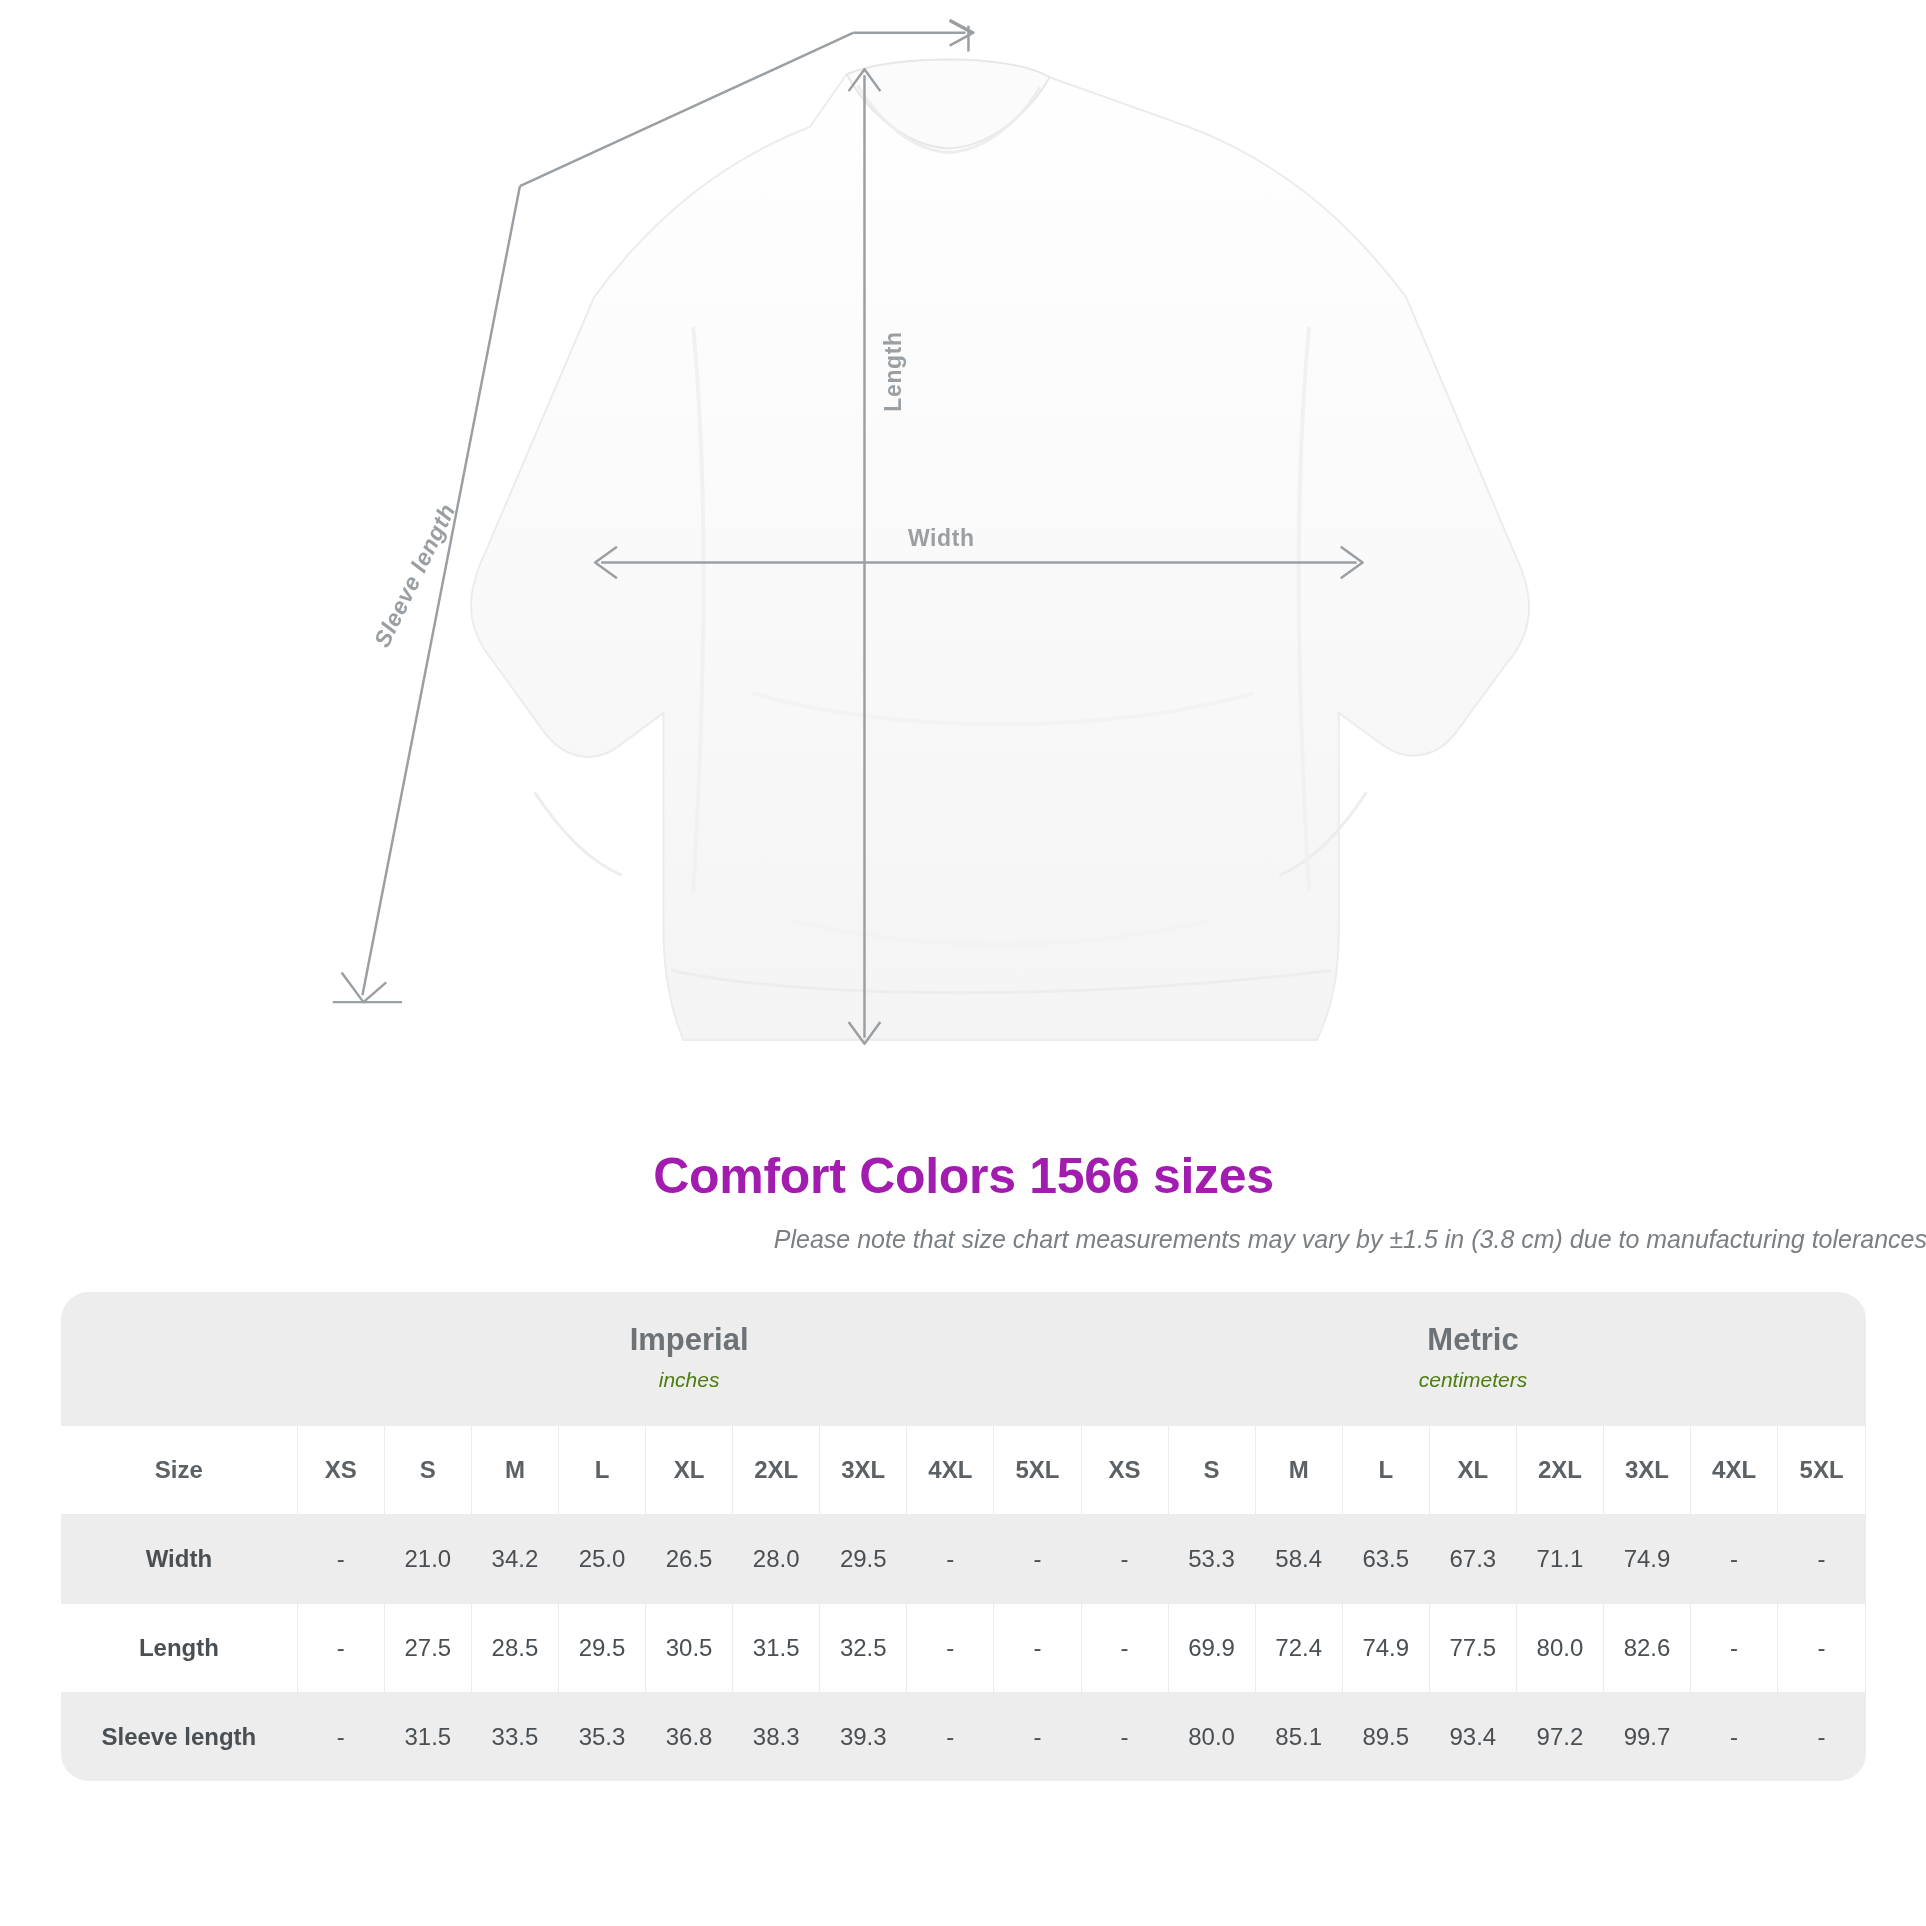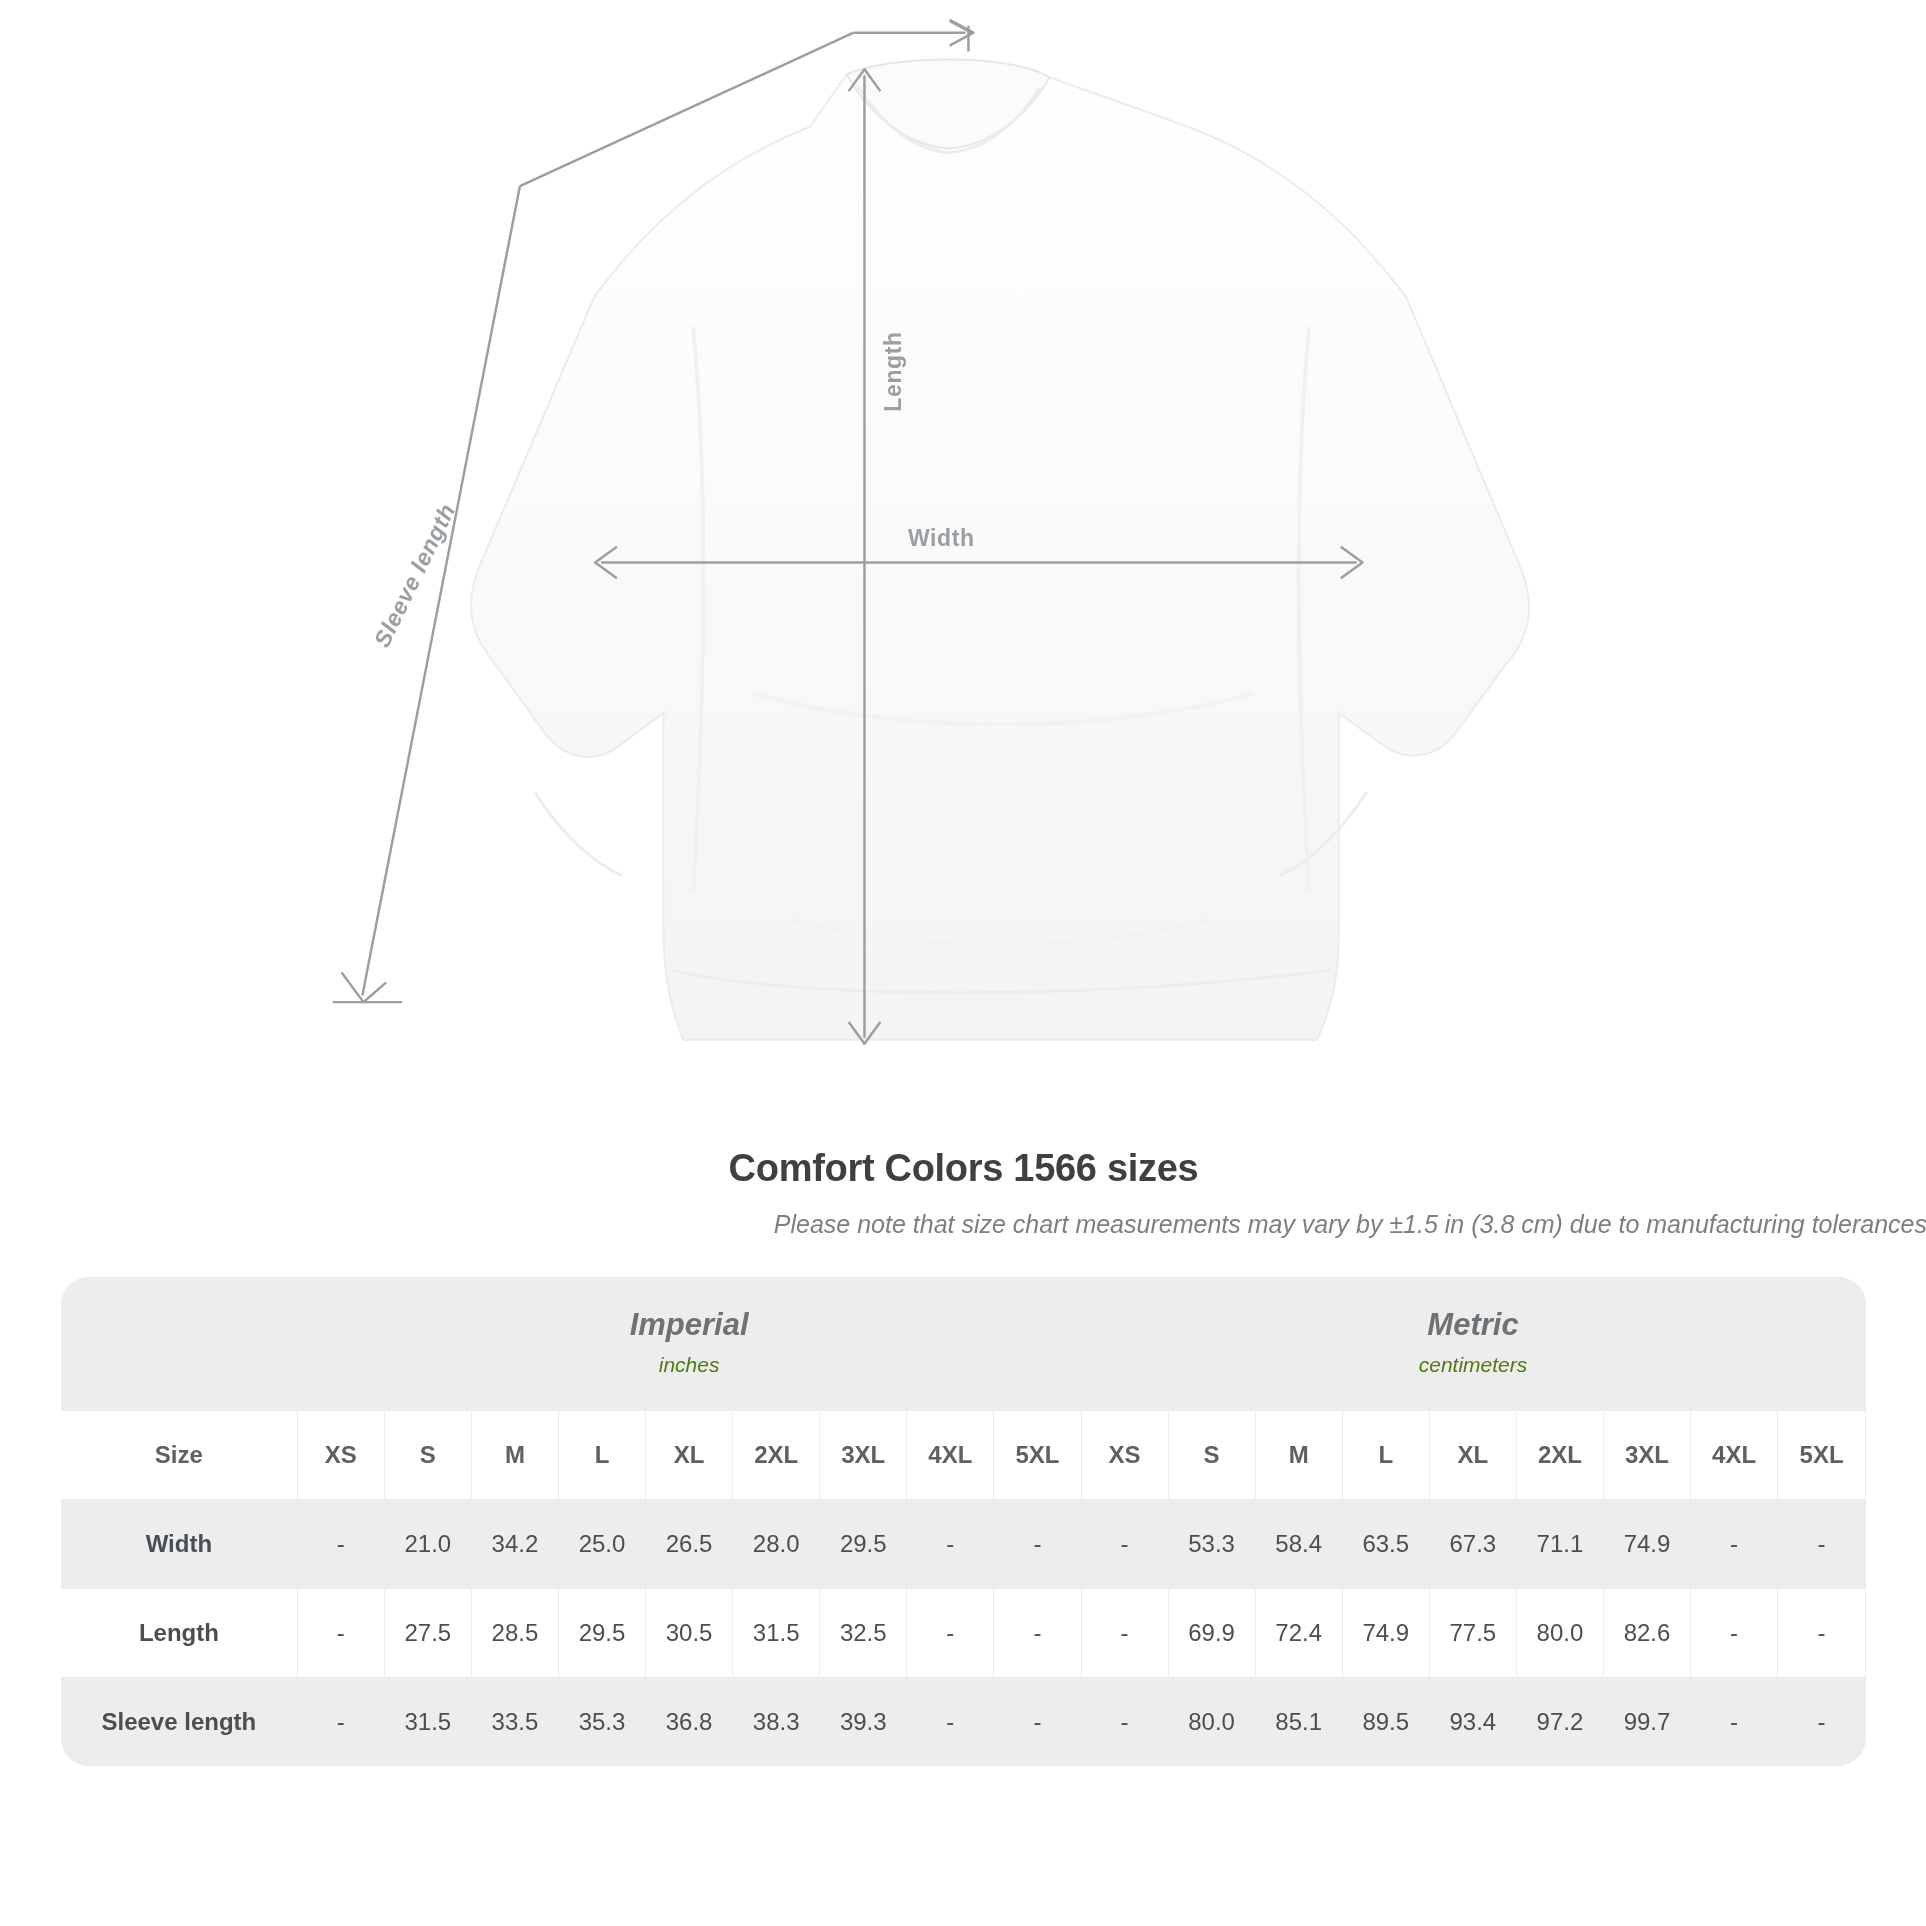--- a/index.html
+++ b/index.html
@@ -58,23 +58,23 @@
     transform: rotate(-64deg);
     font-style: italic;
   }
 
   
   .title-block {
     text-align: center;
     margin-top: 28px;
   }
   .chart-title {
-    font-size: 38px;
-    font-weight: bold;
-    color: #404040;
+    font-size: 50px;
+    font-weight: bold;
+    color: #a21caf;
     letter-spacing: -0.3px;
   }
   .chart-subtitle {
     margin-top: 20px;
     font-size: 25px;
     font-style: italic;
     color: #7a7f83;
     text-align: right;
   }
 
@@ -95,21 +95,20 @@
 
   .unit-head td {
     background: #ededed;
     text-align: center;
     padding: 30px 0 34px 0;
     border: none;
   }
   .unit-name {
     font-size: 31px;
     font-weight: bold;
-    font-style: italic;
     color: #6d7276;
     text-align: center;
   }
   .unit-sub {
     margin-top: 10px;
     font-size: 21px;
     font-style: italic;
     color: #4d7c0f;
   }
 

